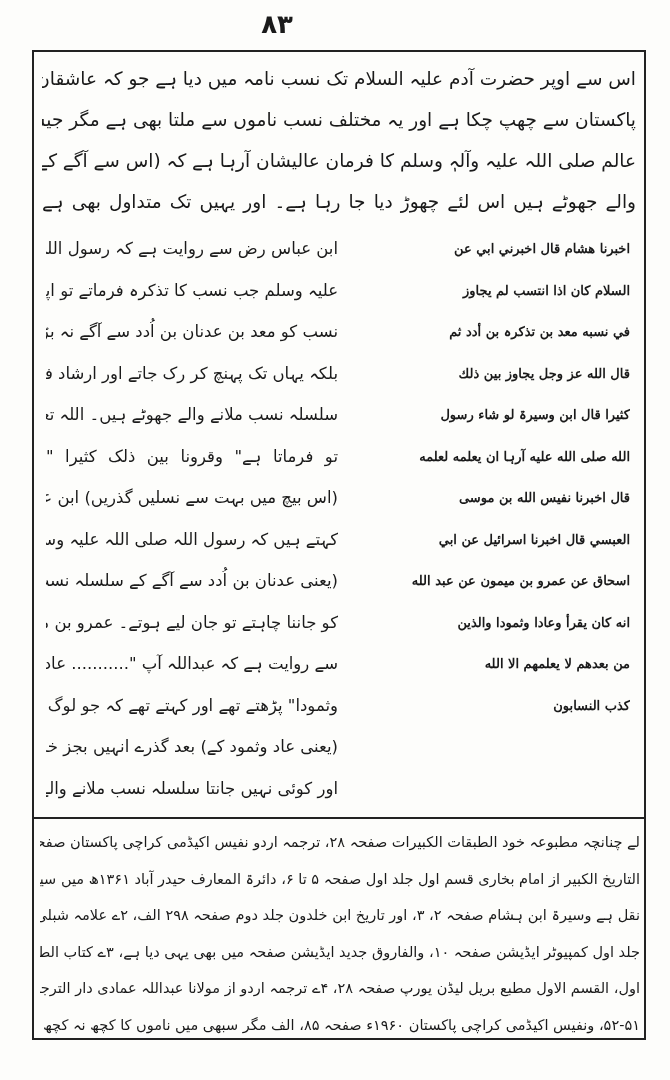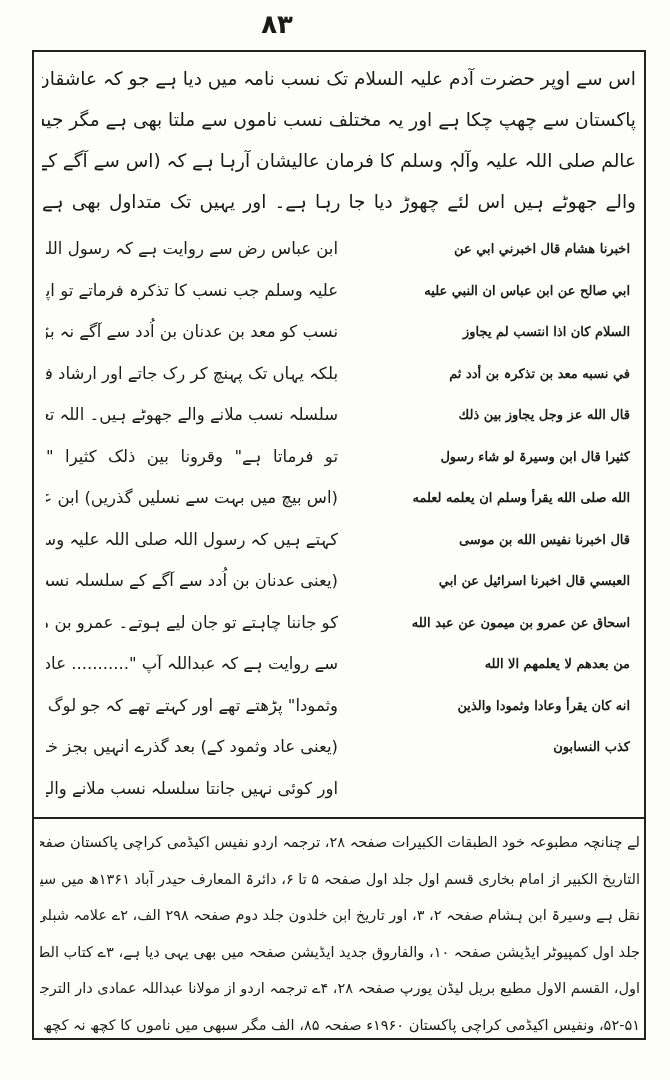--- a/index.html
+++ b/index.html
@@ -43,31 +43,30 @@
 <div class="intro">
   <div>اس سے اوپر حضرت آدم علیہ السلام تک نسب نامہ میں دیا ہے جو کہ عاشقان الٰہی صفحہ ۱۸، پر</div>
   <div>پاکستان سے چھپ چکا ہے اور یہ مختلف نسب ناموں سے ملتا بھی ہے مگر جیسا کہ آگے سرور</div>
   <div>عالم صلی اللہ علیہ وآلہٖ وسلم کا فرمان عالیشان آرہا ہے کہ (اس سے آگے کے) نسب ملانے</div>
   <div>والے جھوٹے ہیں اس لئے چھوڑ دیا جا رہا ہے۔ اور یہیں تک متداول بھی ہے</div>
 </div>
 
 <div class="columns">
   <div class="col arabic">
     <div class="line">اخبرنا هشام قال اخبرني ابي عن</div>
-    <div class="line">ابي صالح عن ابن عباس ان النبي عليه</div>
     <div class="line">السلام كان اذا انتسب لم يجاوز</div>
     <div class="line">في نسبه معد بن تذکرہ بن أدد ثم</div>
     <div class="line">قال الله عز وجل يجاوز بين ذلك</div>
     <div class="line">كثيرا قال ابن وسیرۃ لو شاء رسول</div>
-    <div class="line">الله صلى الله يقرأ وسلم ان يعلمه لعلمه</div>
+    <div class="line">الله صلى الله عليه آرہا ان يعلمه لعلمه</div>
     <div class="line">قال اخبرنا نفیس الله بن موسى</div>
     <div class="line">العبسي قال اخبرنا اسرائيل عن ابي</div>
     <div class="line">اسحاق عن عمرو بن ميمون عن عبد الله</div>
+    <div class="line">انه كان يقرأ وعادا وثمودا والذين</div>
     <div class="line">من بعدهم لا يعلمهم الا الله</div>
-    <div class="line">انه كان يقرأ وعادا وثمودا والذين</div>
     <div class="line">كذب النسابون</div>
   </div>
   <div class="col urdu">
     <div class="line">ابن عباس رض سے روایت ہے کہ رسول اللہ صلی اللہ</div>
     <div class="line">علیہ وسلم جب نسب کا تذکرہ فرماتے تو اپنے سلسلہ</div>
     <div class="line">نسب کو معد بن عدنان بن اُدد سے آگے نہ بڑھاتے</div>
     <div class="line">بلکہ یہاں تک پہنچ کر رک جاتے اور ارشاد فرماتے</div>
     <div class="line">سلسلہ نسب ملانے والے جھوٹے ہیں۔ اللہ تعالیٰ</div>
     <div class="line">تو فرماتا ہے" وقرونا بین ذلک کثیرا "</div>
     <div class="line">(اس بیچ میں بہت سے نسلیں گذریں) ابن عباس رض</div>

